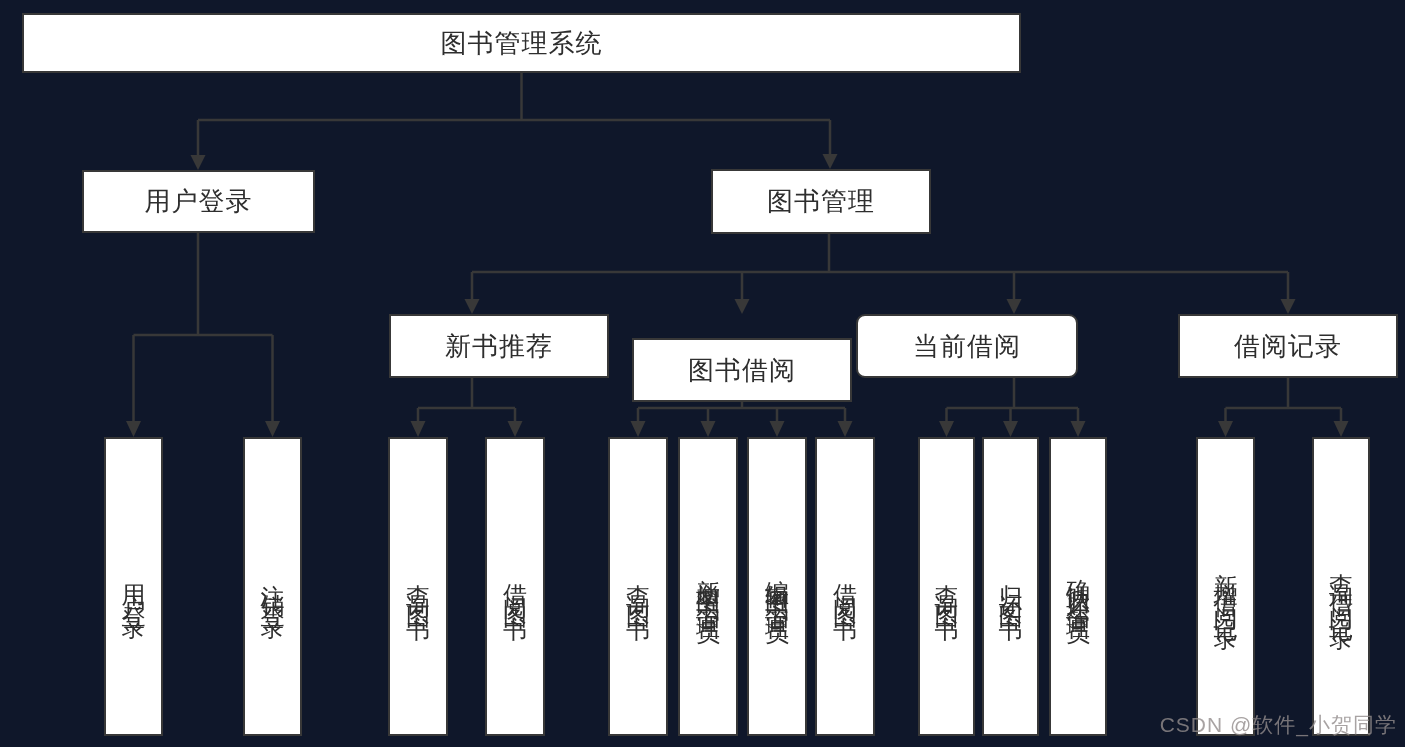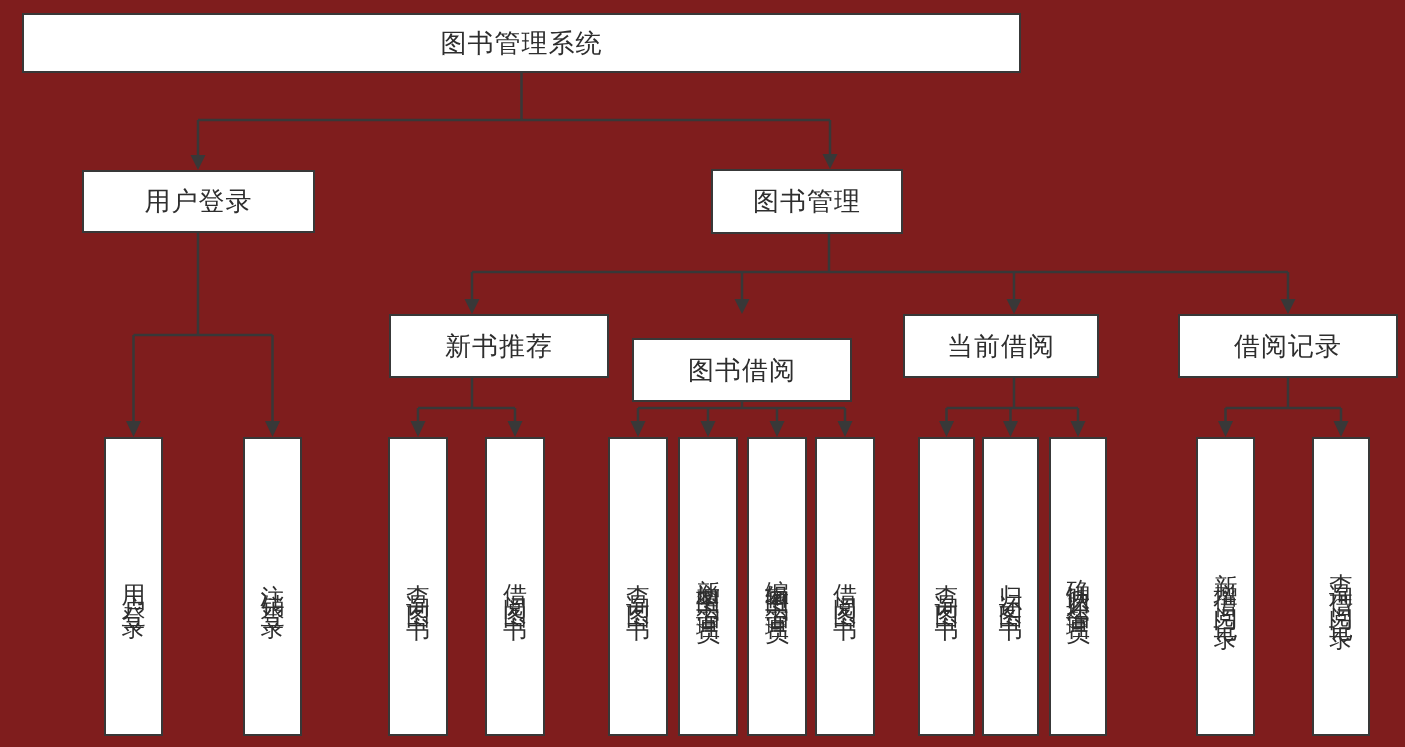--- a/index.html
+++ b/index.html
@@ -1,19 +1,19 @@
 <!DOCTYPE html>
 <html><head>
 <meta charset="utf-8">
 <style>
   html,body{margin:0;padding:0;background:#ffffff;}
   .canvas{
     position:relative;
     width:1405px;height:747px;
-    background:#7f1d1d;
+    background:#0f172a;
     font-family:"Liberation Sans","DejaVu Sans",sans-serif;
     overflow:hidden;
   }
   .wires{position:absolute;left:0;top:0;z-index:1;}
   .node{
     position:absolute;
     box-sizing:border-box;
     border:2.5px solid #383838;
     background:#ffffff;
     color:#2e2e2e;
@@ -27,25 +27,25 @@
     writing-mode:vertical-rl;
     text-orientation:mixed;
     font-size:24px;
     letter-spacing:11px;
   }
   .node.v.long{letter-spacing:6px;}
   
   .n-root{left:22px;top:13px;width:999px;height:60px;}
   
   .n-user-login{left:82px;top:170px;width:233px;height:63px;}
-  .n-book-mgmt{left:711px;top:169px;width:192px;height:65px;}
+  .n-book-mgmt{left:711px;top:169px;width:220px;height:65px;}
   
   .n-new-book{left:362px;top:314px;width:220px;height:64px;margin-left:27px;}
   .n-book-borrow{left:632px;top:314px;width:220px;height:64px;margin-top:24px;}
-  .n-current-borrow{left:903px;top:314px;width:196px;height:64px;}
+  .n-current-borrow{left:856px;top:314px;width:222px;height:64px;border-radius:9px;}
   .n-borrow-record{left:1178px;top:314px;width:220px;height:64px;}
   
   .leaf{top:437px;height:299px;}
   .n-l-user-login{left:104px;width:59px;}
   .n-l-logout{left:243px;width:59px;}
   .n-l-query1{left:388px;width:60px;}
   .n-l-borrow1{left:485px;width:60px;}
   .n-l-query2{left:608px;width:60px;}
   .n-l-add-book{left:678px;width:60px;}
   .n-l-edit-book{left:747px;width:60px;}
@@ -141,13 +141,14 @@
   <div class="node v leaf long n-l-edit-book">编辑图书（管理员）</div>
   <div class="node v leaf n-l-borrow2">借阅图书</div>
 
   <div class="node v leaf n-l-query3">查询图书</div>
   <div class="node v leaf n-l-return">归还图书</div>
   <div class="node v leaf long n-l-confirm">确认归还（管理员）</div>
 
   <div class="node v leaf n-l-add-record">新增借阅记录</div>
   <div class="node v leaf n-l-query-record">查询借阅记录</div>
 
+  <div class="watermark">CSDN @软件_小贺同学</div>
 </div>
 
 </body></html>

